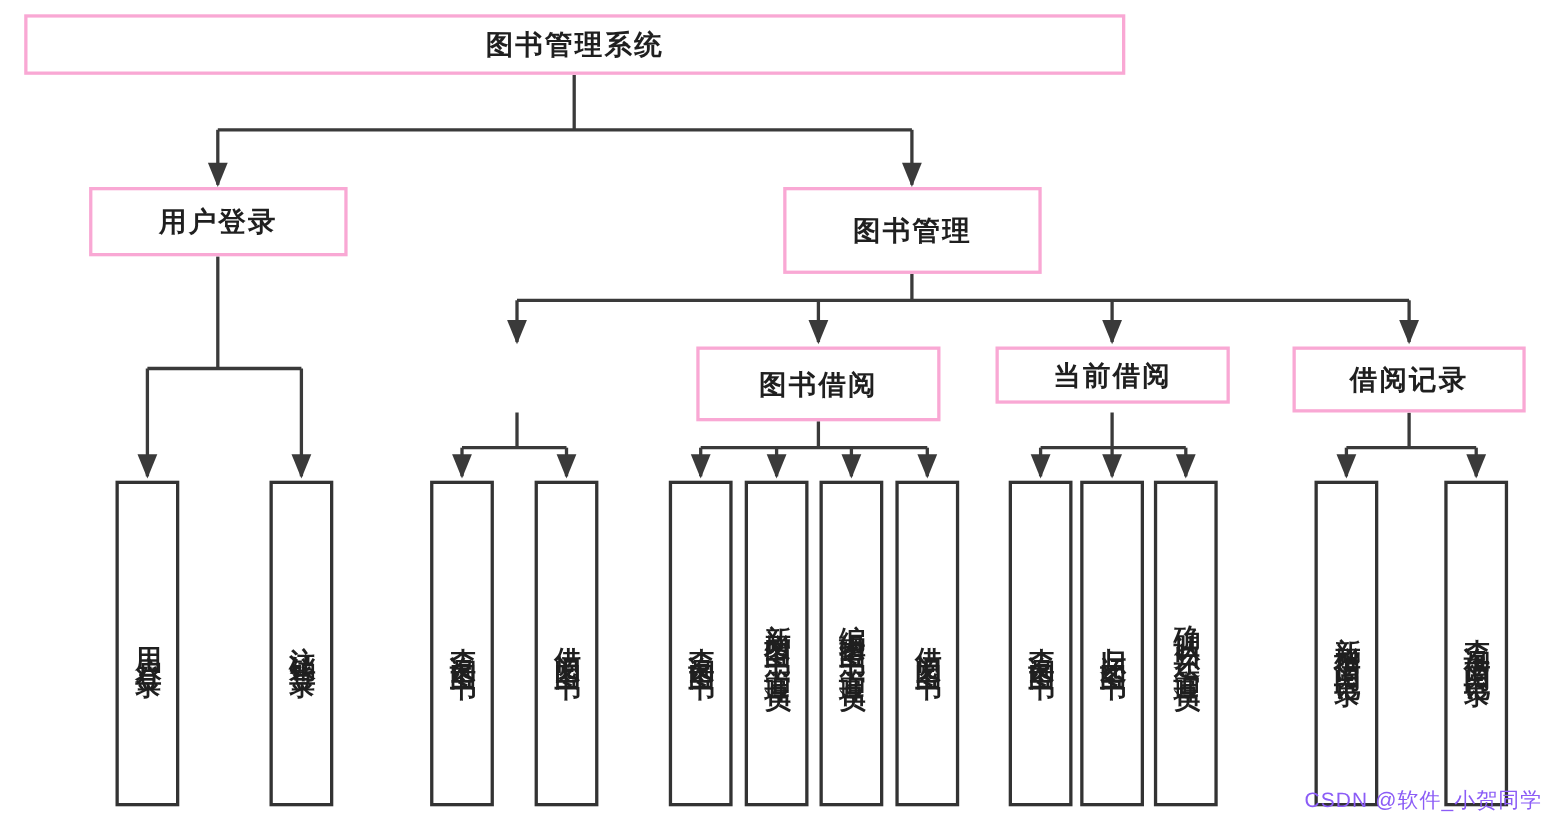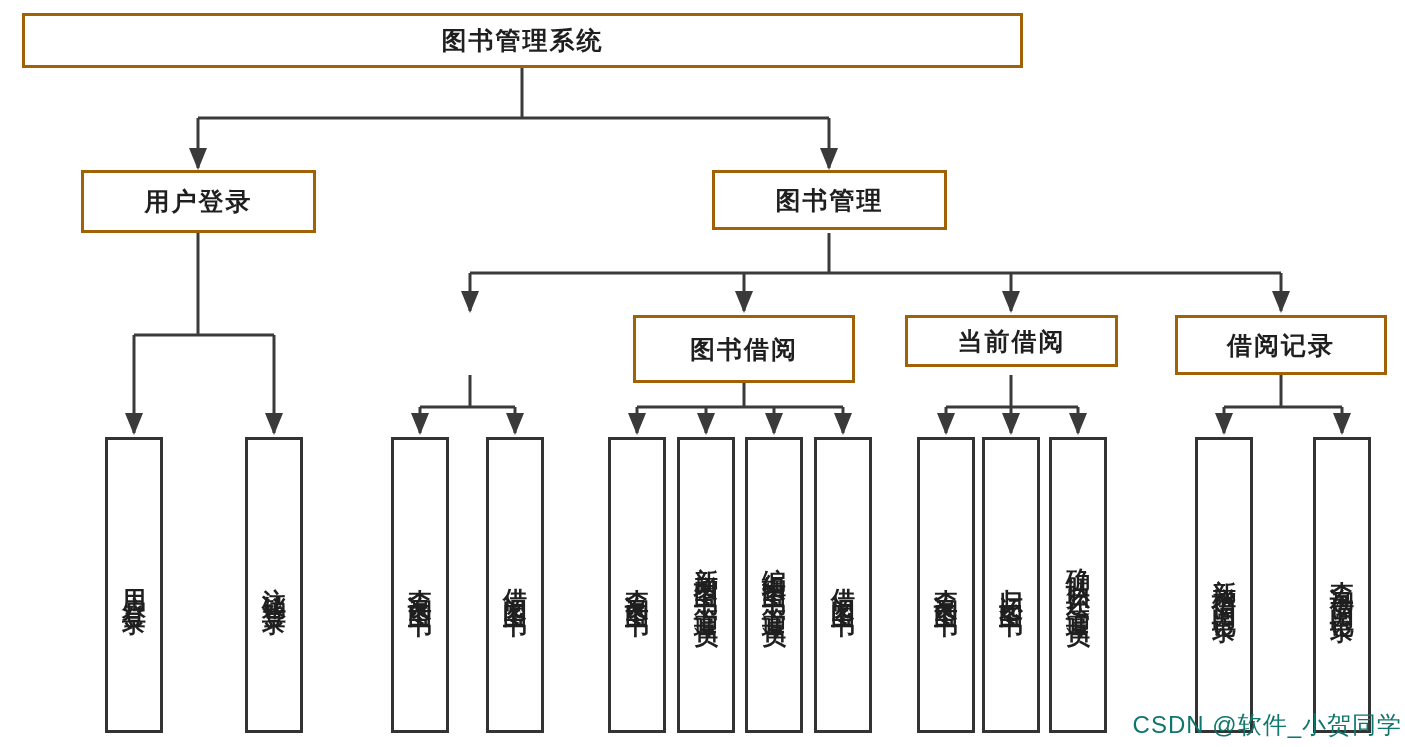--- a/index.html
+++ b/index.html
@@ -8,21 +8,21 @@
     width:1405px;height:747px;
     background:#ffffff;
     font-family:"Liberation Sans", sans-serif;
     overflow:hidden;
   }
   .connectors{position:absolute;left:0;top:0;z-index:1;}
   .node{
     position:absolute;
     box-sizing:border-box;
     background:#ffffff;
-    border:3px solid #a16207;
+    border:3px solid #f9a8d4;
     display:flex;
     align-items:center;
     justify-content:center;
     font-size:25px;
     font-weight:600;
     color:#1f1f1f;
     letter-spacing:2px;
     z-index:2;
   }
   .vnode{
@@ -41,22 +41,22 @@
     overflow:hidden;
     z-index:2;
     width:58px;
     top:437px;
     height:296px;
   }
   .watermark{
     position:absolute;
     right:3px;
     bottom:6px;
-    font-size:24px;
-    color:#0f766e;
+    font-size:19px;
+    color:#8b5cf6;
     letter-spacing:1px;
     z-index:3;
   }
 </style>
 </head>
 <body>
 
 <div class="canvas">
 
   <svg class="connectors" width="1405" height="747" aria-hidden="true">
@@ -121,21 +121,21 @@
       <polygon points="1011,435 1002,413 1020,413"></polygon>
       <polygon points="1078,435 1069,413 1087,413"></polygon>
       <polygon points="1224,435 1215,413 1233,413"></polygon>
       <polygon points="1342,435 1333,413 1351,413"></polygon>
     </g>
   </svg>
 
   <div class="node" style="left:22px;top:13px;width:1001px;height:55px">图书管理系统</div>
 
   <div class="node" style="left:81px;top:170px;width:235px;height:63px">用户登录</div>
-  <div class="node" style="left:712px;top:170px;width:235px;height:60px">图书管理</div>
+  <div class="node" style="left:712px;top:170px;width:235px;height:79px">图书管理</div>
 
   <div class="node" style="left:633px;top:315px;width:222px;height:68px">图书借阅</div>
   <div class="node" style="left:905px;top:315px;width:213px;height:52px">当前借阅</div>
   <div class="node" style="left:1175px;top:315px;width:212px;height:60px">借阅记录</div>
 
   <div class="vnode" style="left:105px">用户登录</div>
   <div class="vnode" style="left:245px">注销登录</div>
 
   <div class="vnode" style="left:391px">查询图书</div>
   <div class="vnode" style="left:486px">借阅图书</div>

